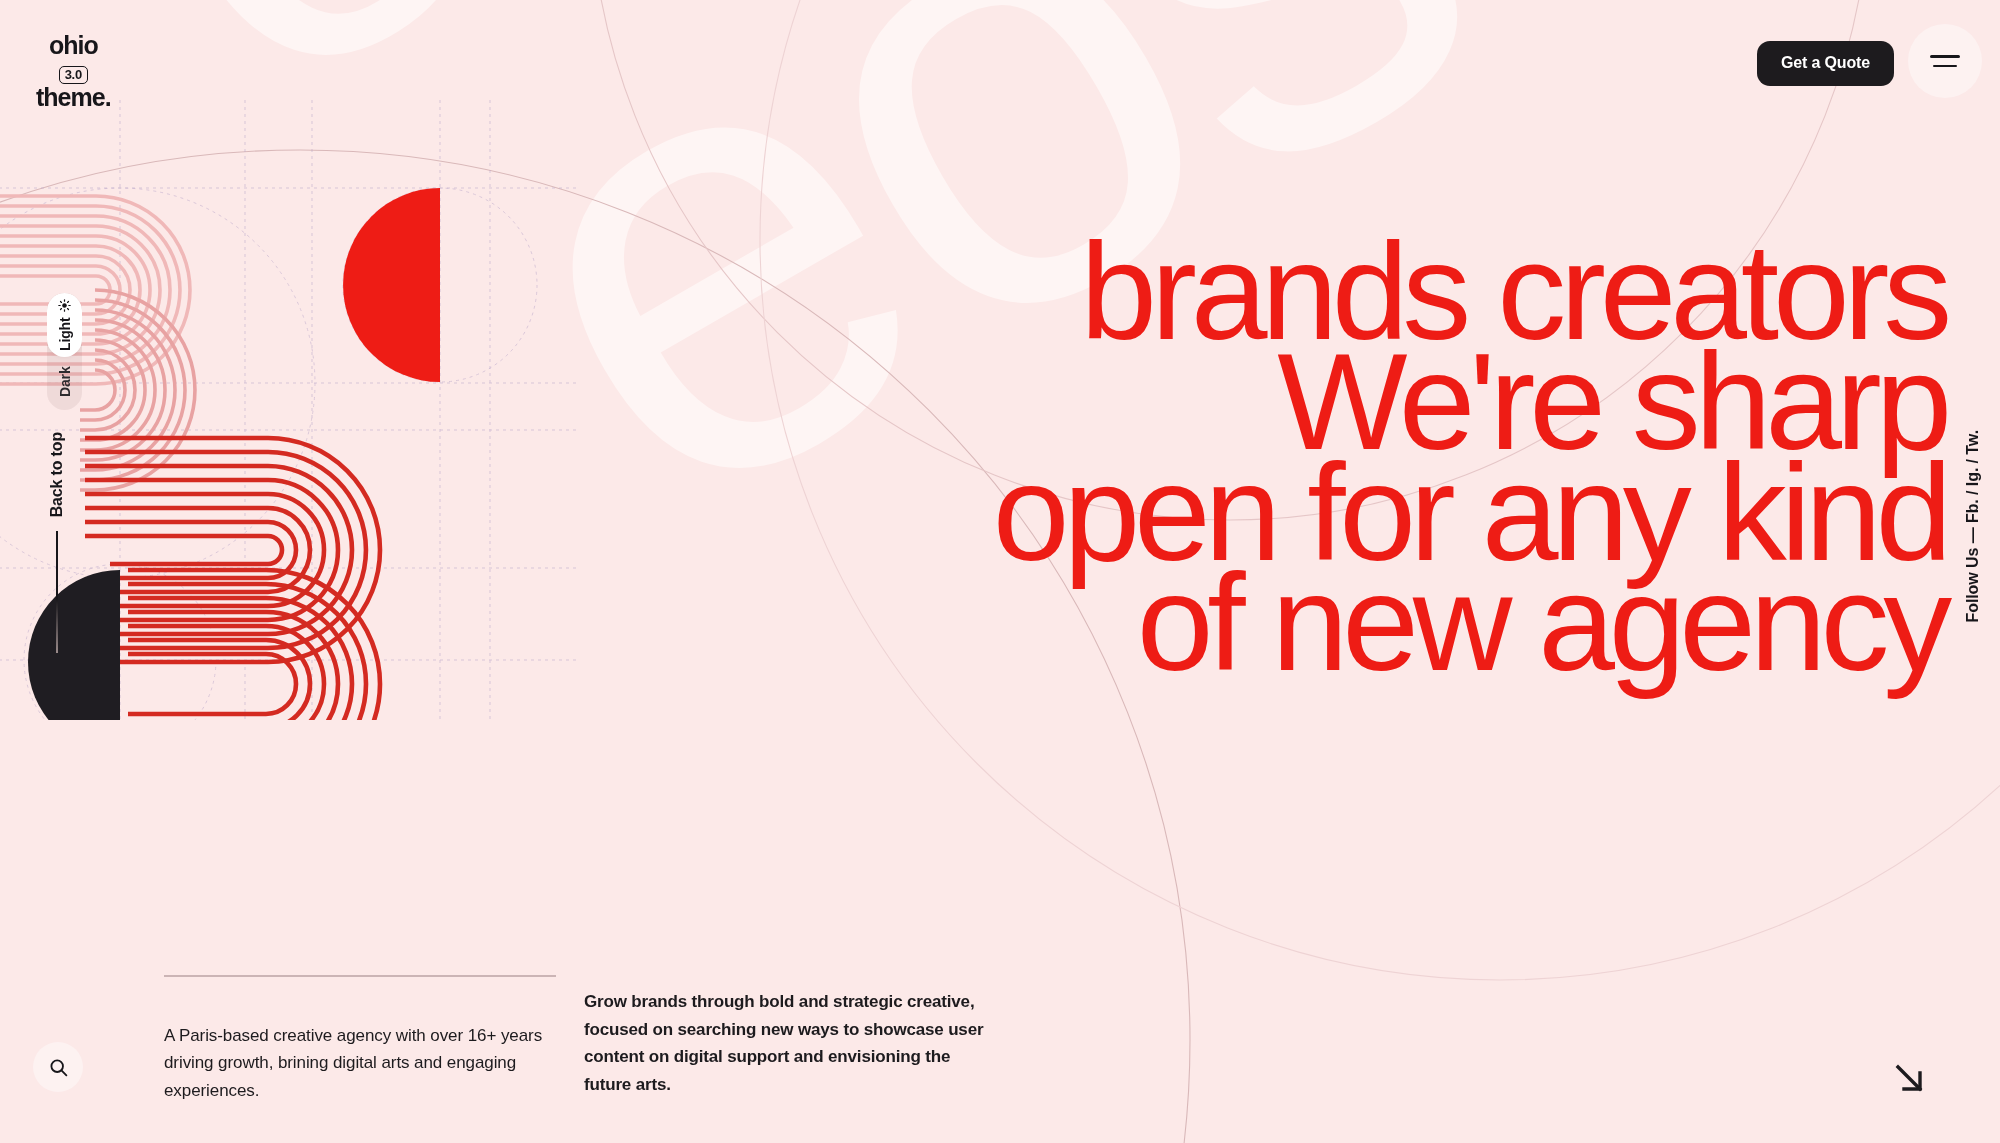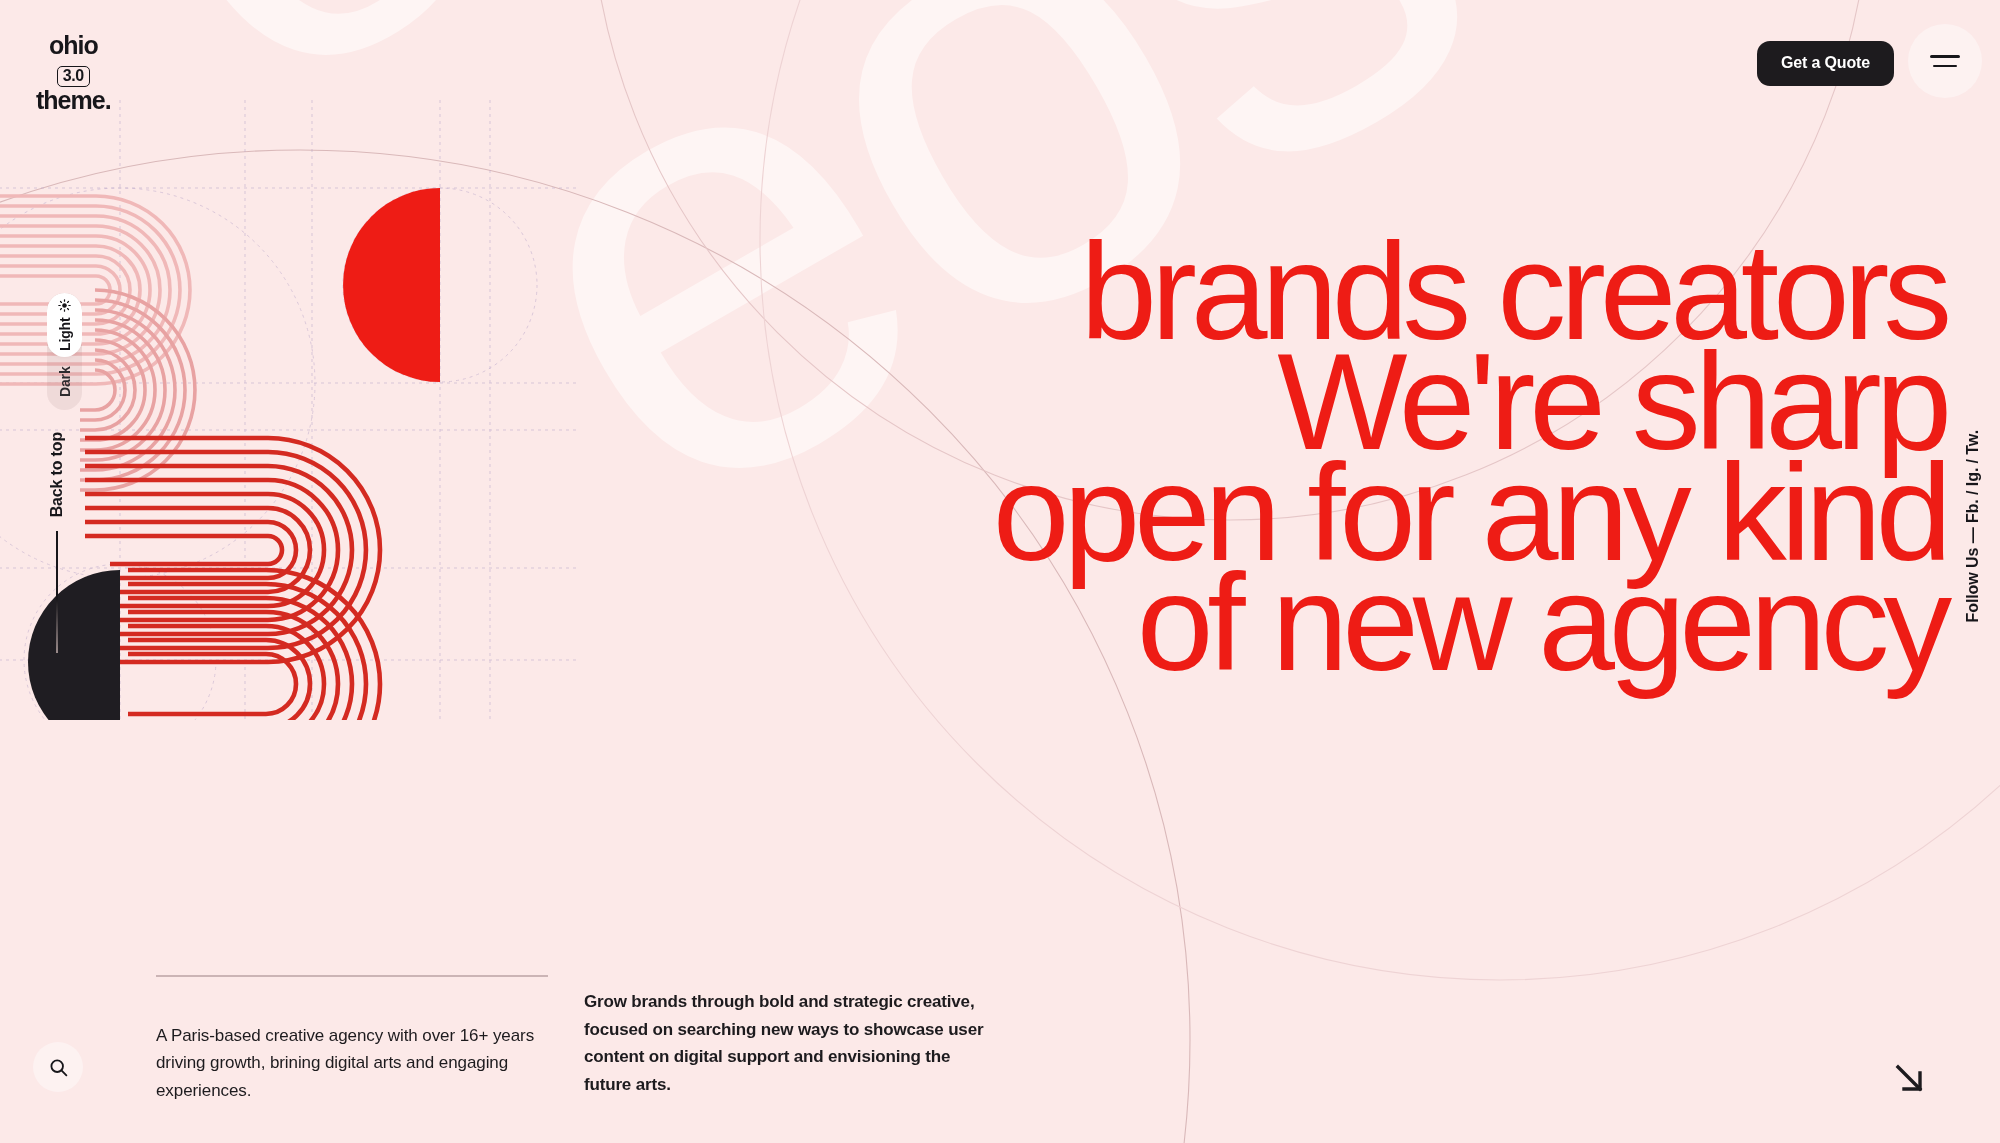--- a/index.html
+++ b/index.html
@@ -94,21 +94,21 @@
     flex-direction: column;
   }
   .logo-word {
     font-size: 25px;
     font-weight: 700;
     color: #17161a;
     letter-spacing: -0.04em;
     line-height: 1;
   }
   .logo-badge {
-    font-size: 16px;
+    font-size: 13px;
     font-weight: 700;
     color: #17161a;
     border: 1.6px solid #17161a;
     border-radius: 5px;
     padding: 1px 5px 2px;
     line-height: 1;
     letter-spacing: -0.02em;
   }
 
   .quote-btn {
@@ -283,21 +283,21 @@
     position: absolute;
     right: 72px;
     bottom: 42px;
     z-index: 35;
     cursor: pointer;
   }
 
   
   .copy-a {
     position: absolute;
-    left: 156px;
+    left: 164px;
     top: 975px;
     width: 400px;
     z-index: 25;
   }
   .copy-a .rule {
     width: 392px;
     height: 1.6px;
     background: #cbb4b5;
     margin-bottom: 45px;
   }

